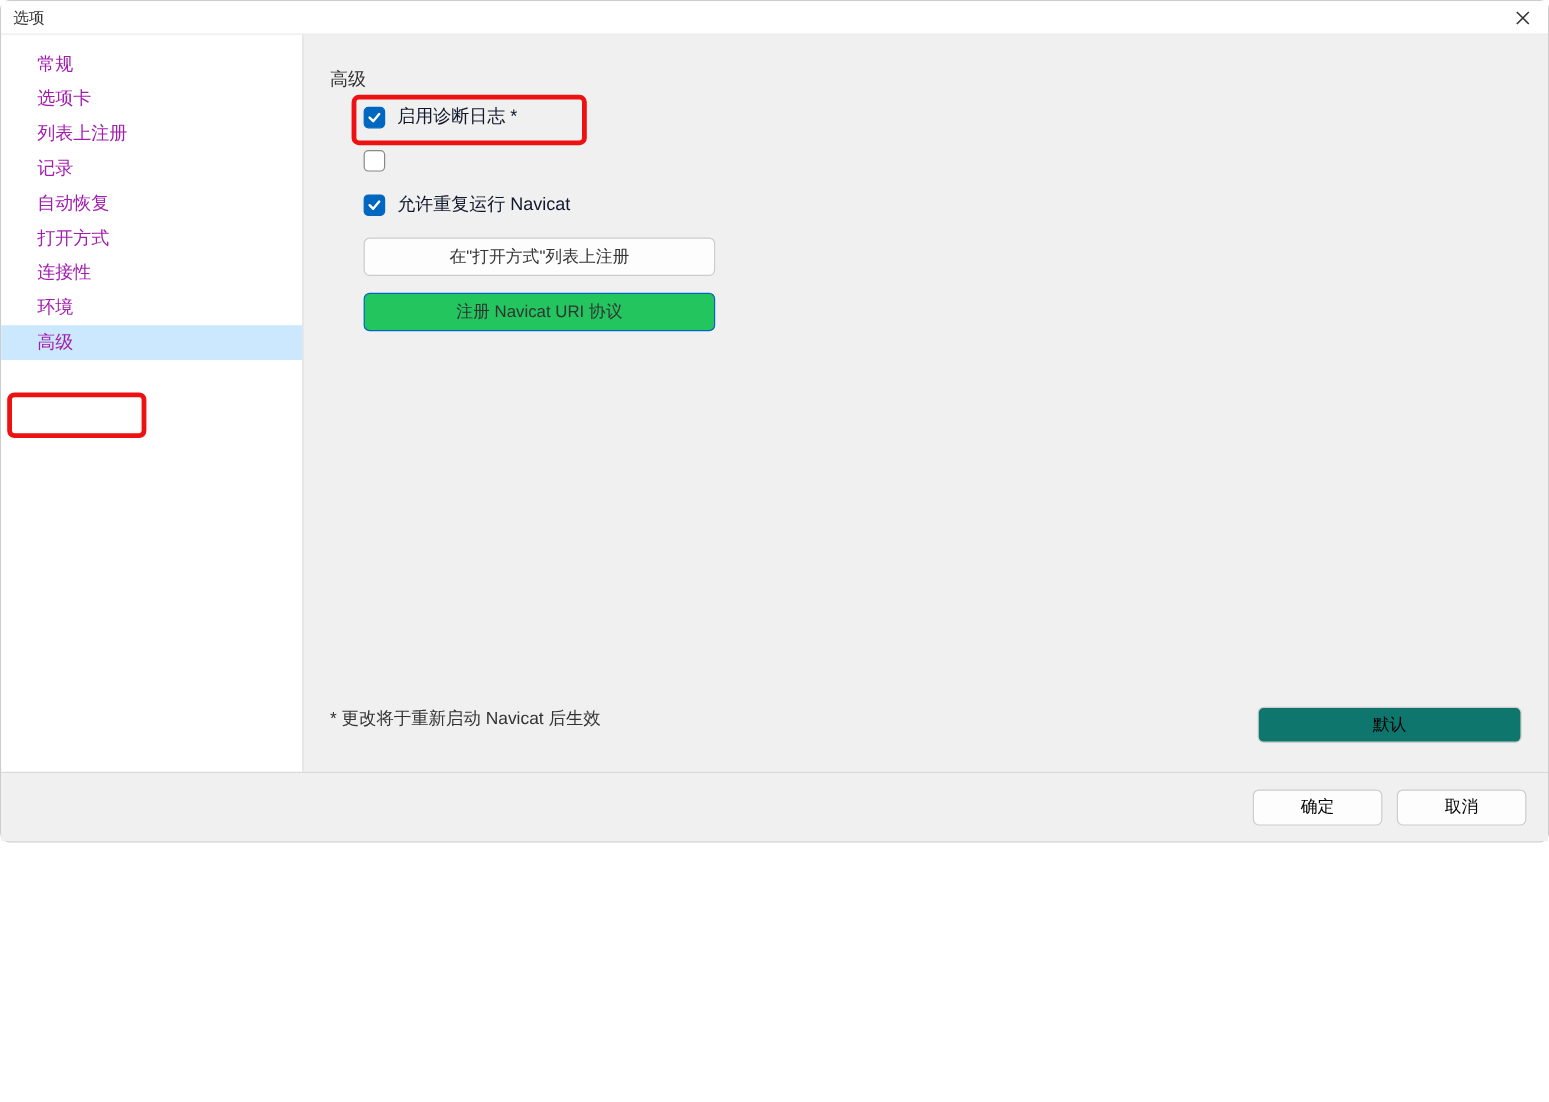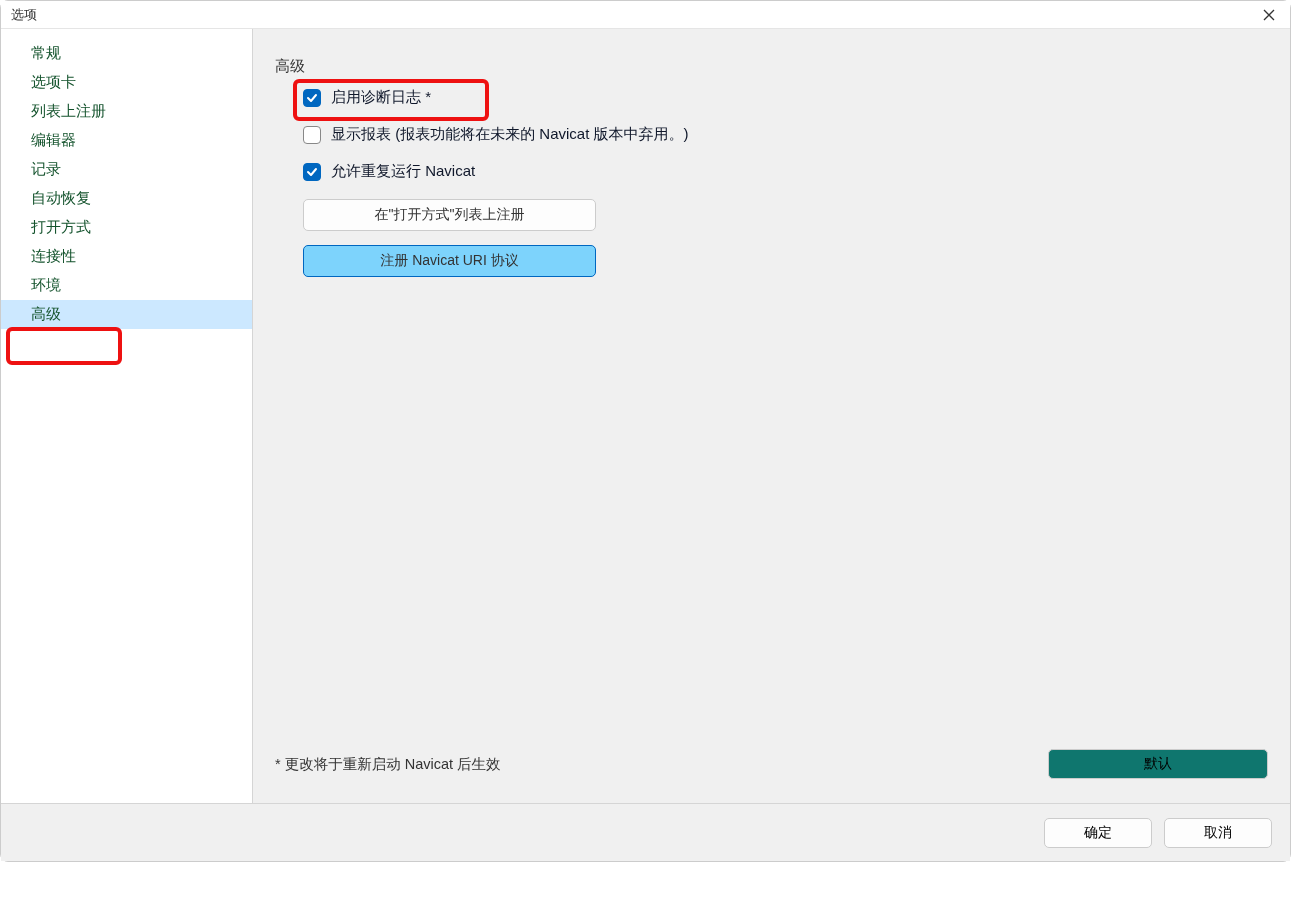--- a/index.html
+++ b/index.html
@@ -10,21 +10,21 @@
     body {
       font-family: "Microsoft YaHei", "Segoe UI", sans-serif;
       font-size: 14px;
       background: #fff;
       width: 1291px;
       height: 918px;
       overflow: hidden;
     }
     .window {
       width: 1291px;
-      height: 862px;
+      height: 702px;
       border: 1px solid #ccc;
       border-radius: 8px;
       display: flex;
       flex-direction: column;
       background: #fff;
       position: relative;
     }
     .title-bar {
       height: 28px;
       display: flex;
@@ -56,21 +56,21 @@
     }
     .sidebar {
       width: 252px;
       background: #fff;
       border-right: 1px solid #d5d5d5;
       padding-top: 10px;
       position: relative;
     }
     .sidebar-item {
       padding: 5px 10px 5px 30px;
-      color: #14532d;
+      color: #a21caf;
       cursor: pointer;
       font-size: 15px;
     }
     .sidebar-item.selected {
       background: #cce8ff;
     }
     .hl-sidebar {
       position: absolute;
       left: 5px;
       top: 298px;
@@ -144,27 +144,27 @@
       font-size: 14px;
       color: #333;
       cursor: pointer;
       margin-bottom: 14px;
       display: flex;
       align-items: center;
       justify-content: center;
       font-family: inherit;
     }
     .action-button.highlighted {
-      background: #7dd3fc;
+      background: #22c55e;
       border-color: #0067c0;
     }
     .footer-note {
       margin-top: auto;
       display: flex;
-      align-items: center;
+      align-items: flex-start;
       justify-content: space-between;
       padding-bottom: 4px;
     }
     .note-text {
       font-size: 14.5px;
       color: #333;
     }
     .default-btn {
       width: 220px;
       height: 30px;
@@ -207,21 +207,20 @@
           <path d="M1 1 L11 11 M11 1 L1 11" stroke="currentColor" stroke-width="1.3" fill="none"></path>
         </svg>
     </div>
   </div>
 
   <div class="content-area">
     <div class="sidebar">
       <div class="sidebar-item"><span>常规</span></div>
       <div class="sidebar-item"><span>选项卡</span></div>
       <div class="sidebar-item"><span>列表上注册</span></div>
-      <div class="sidebar-item"><span>编辑器</span></div>
       <div class="sidebar-item"><span>记录</span></div>
       <div class="sidebar-item"><span>自动恢复</span></div>
       <div class="sidebar-item"><span>打开方式</span></div>
       <div class="sidebar-item"><span>连接性</span></div>
       <div class="sidebar-item"><span>环境</span></div>
       <div class="sidebar-item selected"><span>高级</span></div>
       <div class="hl-sidebar"></div>
     </div>
 
     <div class="main-panel">
@@ -233,21 +232,20 @@
           <div class="checkbox checked">
             <svg viewBox="0 0 12 12">
                 <path d="M2 6 L5 9 L10 3" stroke="#fff" stroke-width="2" fill="none" stroke-linecap="round" stroke-linejoin="round"></path>
               </svg>
           </div>
           <span class="checkbox-label">启用诊断日志 *</span>
         </div>
 
         <div class="checkbox-row">
           <div class="checkbox"></div>
-          <span class="checkbox-label">显示报表 (报表功能将在未来的 Navicat 版本中弃用。)</span>
         </div>
 
         <div class="checkbox-row">
           <div class="checkbox checked">
             <svg viewBox="0 0 12 12">
                 <path d="M2 6 L5 9 L10 3" stroke="#fff" stroke-width="2" fill="none" stroke-linecap="round" stroke-linejoin="round"></path>
               </svg>
           </div>
           <span class="checkbox-label">允许重复运行 Navicat</span>
         </div>

